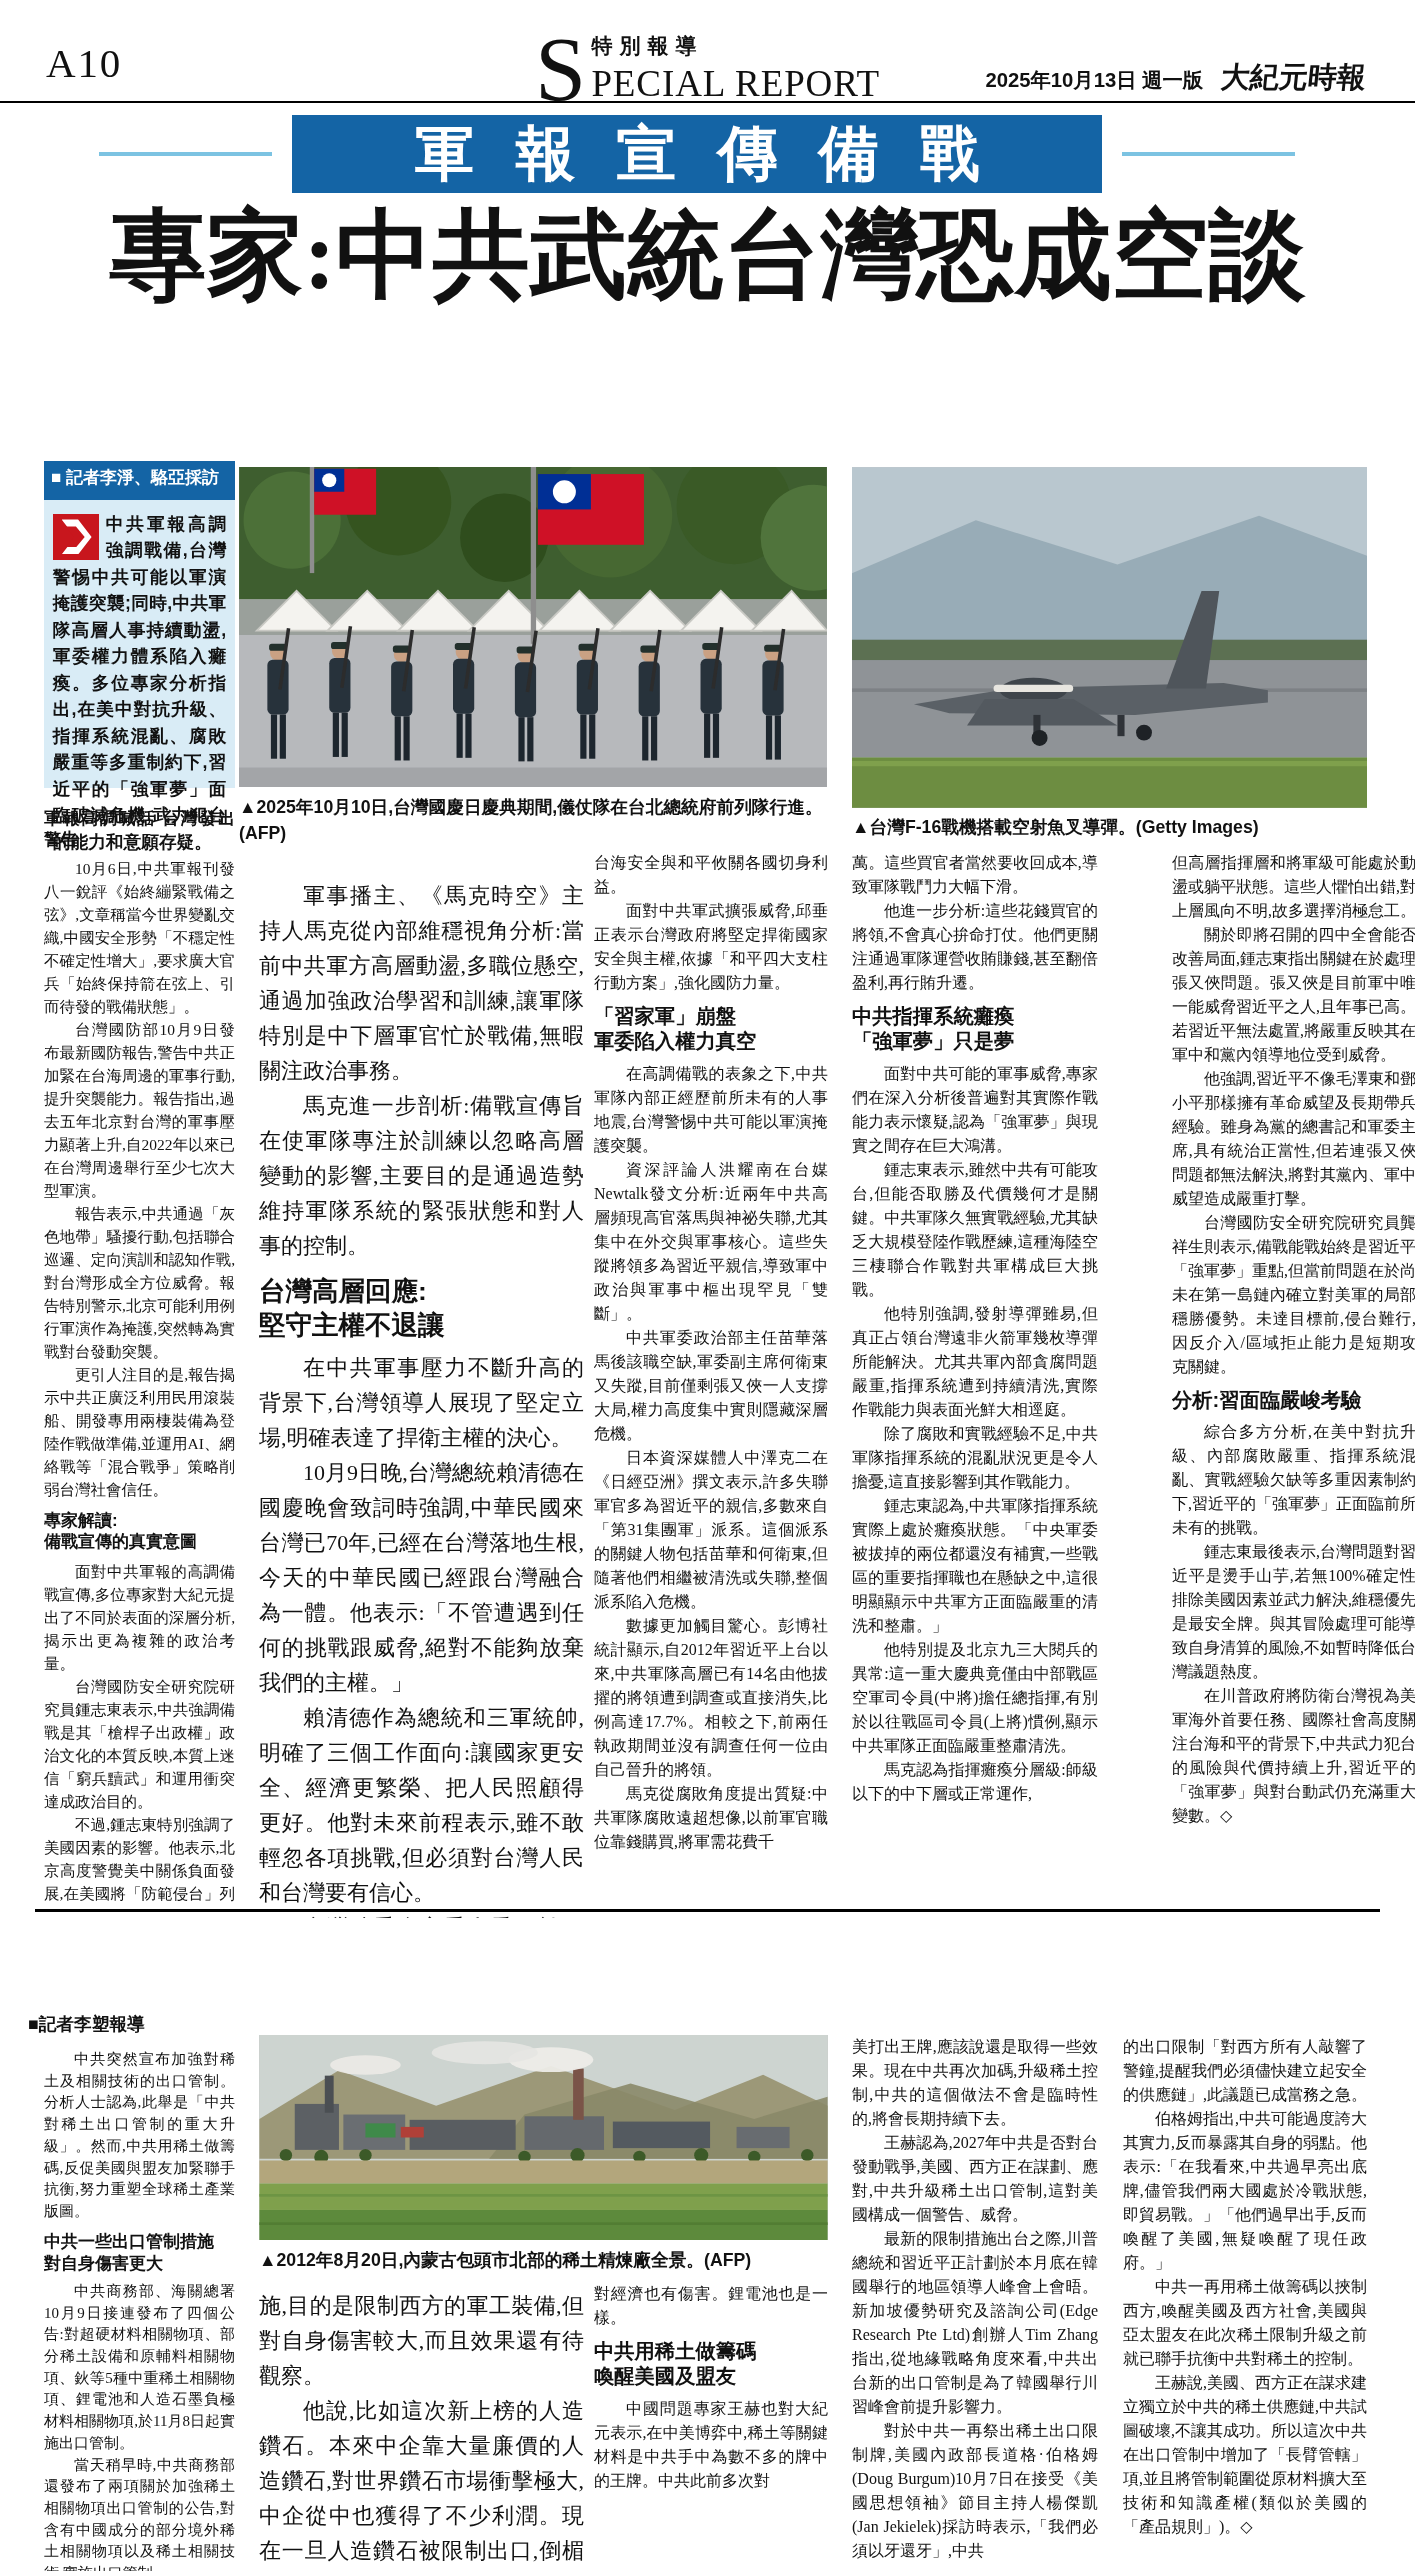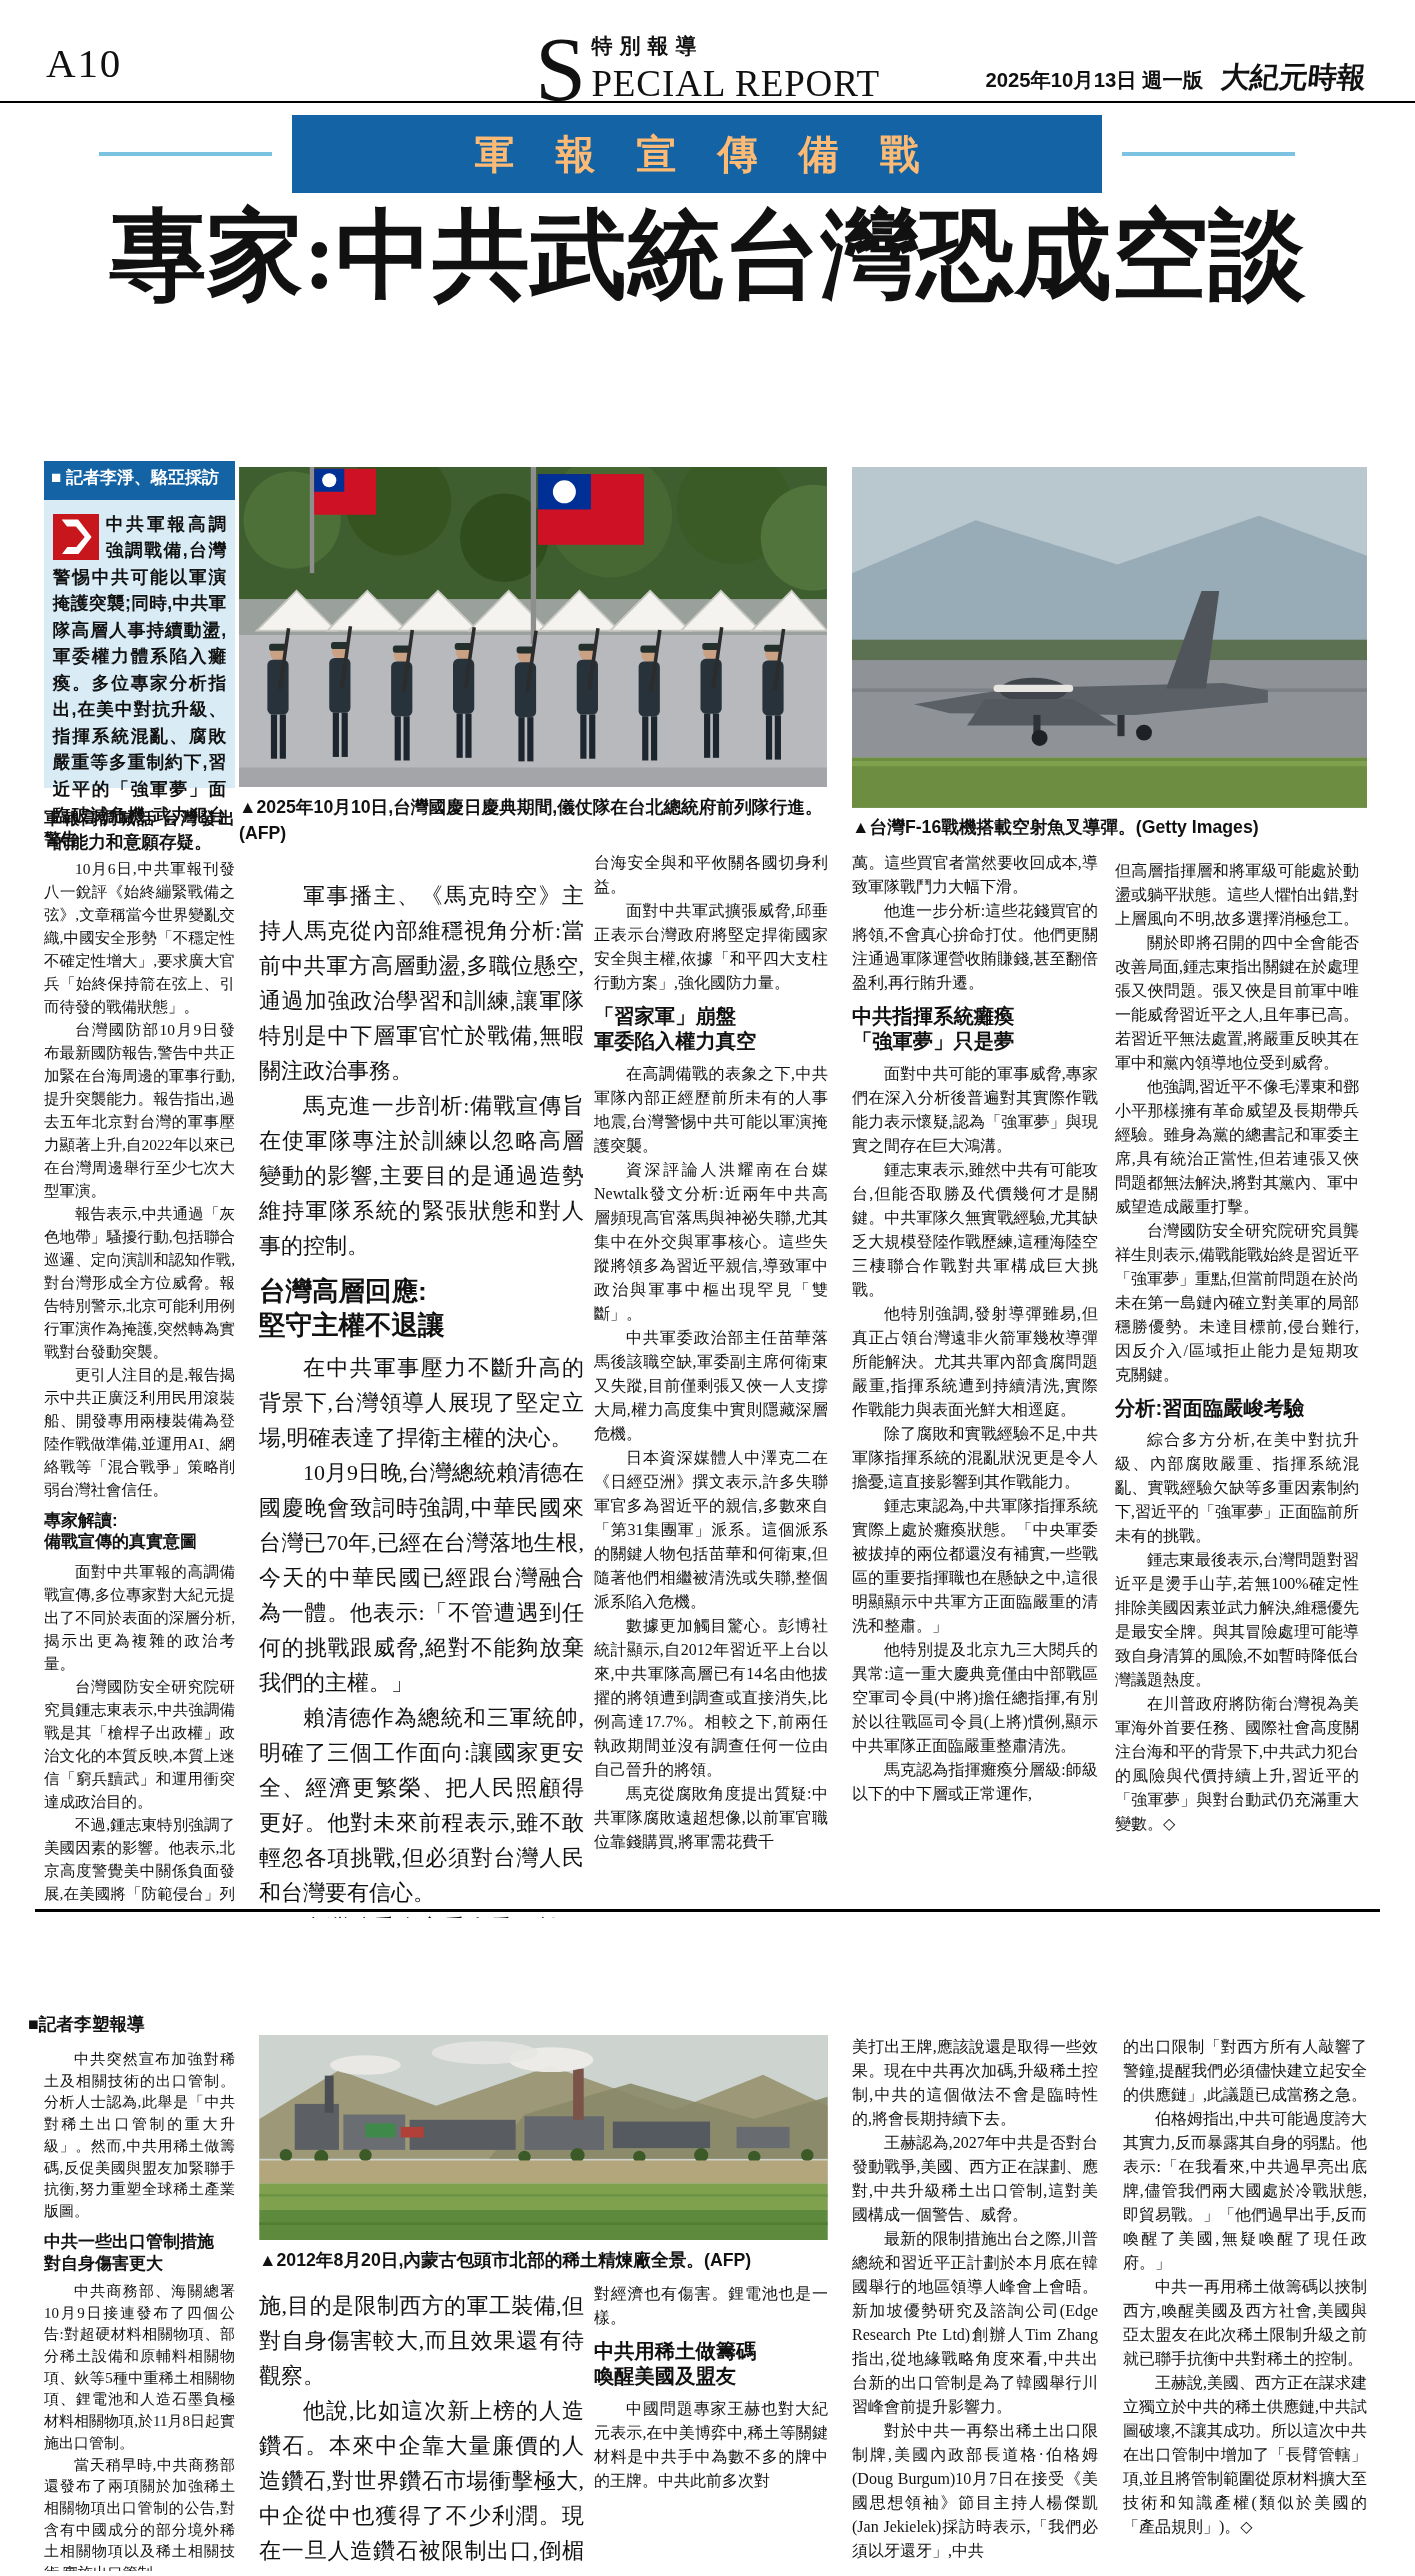--- a/index.html
+++ b/index.html
@@ -13,22 +13,22 @@
   #section-initial{font-size:92px;line-height:0.92;font-family:"Liberation Serif",serif;}
   #section-right{margin-left:5.3px;padding-top:5.3px;}
   #section-zh{font-size:21px;letter-spacing:7px;font-family:"Liberation Sans",sans-serif;font-weight:bold;}
   #section-en{font-size:37px;letter-spacing:0.9px;margin-top:1.8px;font-family:"Liberation Serif",serif;}
   #dateline{right:49px;top:58px;font-family:"Liberation Sans",sans-serif;font-weight:bold;font-size:20.3px;white-space:nowrap;}
   #masthead{font-family:"Liberation Serif",serif;font-weight:900;font-size:29px;margin-left:12.4px;transform:skewX(-6deg);display:inline-block;}
   #header-rule{left:0;top:101px;width:1415px;height:1.8px;background:#000;}
 
   
   .flank-line{top:152px;height:3.5px;background:#7cc3e2;}
-  #kicker{left:292px;top:115px;width:810px;height:78px;background:#1464a5;color:#fdba74;
-          font-family:"Liberation Sans","DejaVu Sans",sans-serif;font-weight:bold;font-size:40px;
+  #kicker{left:292px;top:115px;width:810px;height:78px;background:#1464a5;color:#ffffff;
+          font-family:"Liberation Sans","DejaVu Sans",sans-serif;font-weight:bold;font-size:60px;
           letter-spacing:41px;text-align:center;line-height:78px;text-indent:41px;}
   #main-headline{left:17.7px;top:191px;width:1380px;text-align:center;font-size:97px;font-weight:900;
           letter-spacing:0px;font-family:"Liberation Serif","DejaVu Serif",serif;white-space:nowrap;}
 
   
   .byline-bar{background:#1464a5;color:#fff;font-family:"Liberation Sans",sans-serif;font-weight:bold;
           font-size:17px;line-height:34px;padding-left:7px;}
   .col{overflow:hidden;text-align:justify;}
   .col p{margin:0;text-indent:2em;}
   .col p.cont{text-indent:0;}
@@ -274,21 +274,21 @@
       <h3>中共指揮系統癱瘓
 「強軍夢」只是夢</h3>
       <p>面對中共可能的軍事威脅,專家們在深入分析後普遍對其實際作戰能力表示懷疑,認為「強軍夢」與現實之間存在巨大鴻溝。</p>
       <p>鍾志東表示,雖然中共有可能攻台,但能否取勝及代價幾何才是關鍵。中共軍隊久無實戰經驗,尤其缺乏大規模登陸作戰歷練,這種海陸空三棲聯合作戰對共軍構成巨大挑戰。</p>
       <p>他特別強調,發射導彈雖易,但真正占領台灣遠非火箭軍幾枚導彈所能解決。尤其共軍內部貪腐問題嚴重,指揮系統遭到持續清洗,實際作戰能力與表面光鮮大相逕庭。</p>
       <p>除了腐敗和實戰經驗不足,中共軍隊指揮系統的混亂狀況更是令人擔憂,這直接影響到其作戰能力。</p>
       <p>鍾志東認為,中共軍隊指揮系統實際上處於癱瘓狀態。「中央軍委被拔掉的兩位都還沒有補實,一些戰區的重要指揮職也在懸缺之中,這很明顯顯示中共軍方正面臨嚴重的清洗和整肅。」</p>
       <p>他特別提及北京九三大閱兵的異常:這一重大慶典竟僅由中部戰區空軍司令員(中將)擔任總指揮,有別於以往戰區司令員(上將)慣例,顯示中共軍隊正面臨嚴重整肅清洗。</p>
       <p>馬克認為指揮癱瘓分層級:師級以下的中下層或正常運作,</p>
     </div>
-  <div class="abs col small-col" style="left:1115px;top:851px;width:244px;height:1060px;margin-top:8px;">
+  <div class="abs col small-col" style="left:1172px;top:851px;width:244px;height:1060px;">
       <p class="cont">但高層指揮層和將軍級可能處於動盪或躺平狀態。這些人懼怕出錯,對上層風向不明,故多選擇消極怠工。</p>
       <p>關於即將召開的四中全會能否改善局面,鍾志東指出關鍵在於處理張又俠問題。張又俠是目前軍中唯一能威脅習近平之人,且年事已高。若習近平無法處置,將嚴重反映其在軍中和黨內領導地位受到威脅。</p>
       <p>他強調,習近平不像毛澤東和鄧小平那樣擁有革命威望及長期帶兵經驗。雖身為黨的總書記和軍委主席,具有統治正當性,但若連張又俠問題都無法解決,將對其黨內、軍中威望造成嚴重打擊。</p>
       <p>台灣國防安全研究院研究員龔祥生則表示,備戰能戰始終是習近平「強軍夢」重點,但當前問題在於尚未在第一島鏈內確立對美軍的局部穩勝優勢。未達目標前,侵台難行,因反介入/區域拒止能力是短期攻克關鍵。</p>
       <h3>分析:習面臨嚴峻考驗</h3>
       <p>綜合多方分析,在美中對抗升級、內部腐敗嚴重、指揮系統混亂、實戰經驗欠缺等多重因素制約下,習近平的「強軍夢」正面臨前所未有的挑戰。</p>
       <p>鍾志東最後表示,台灣問題對習近平是燙手山芋,若無100%確定性排除美國因素並武力解決,維穩優先是最安全牌。與其冒險處理可能導致自身清算的風險,不如暫時降低台灣議題熱度。</p>
       <p>在川普政府將防衛台灣視為美軍海外首要任務、國際社會高度關注台海和平的背景下,中共武力犯台的風險與代價持續上升,習近平的「強軍夢」與對台動武仍充滿重大變數。◇</p>
     </div>
 

